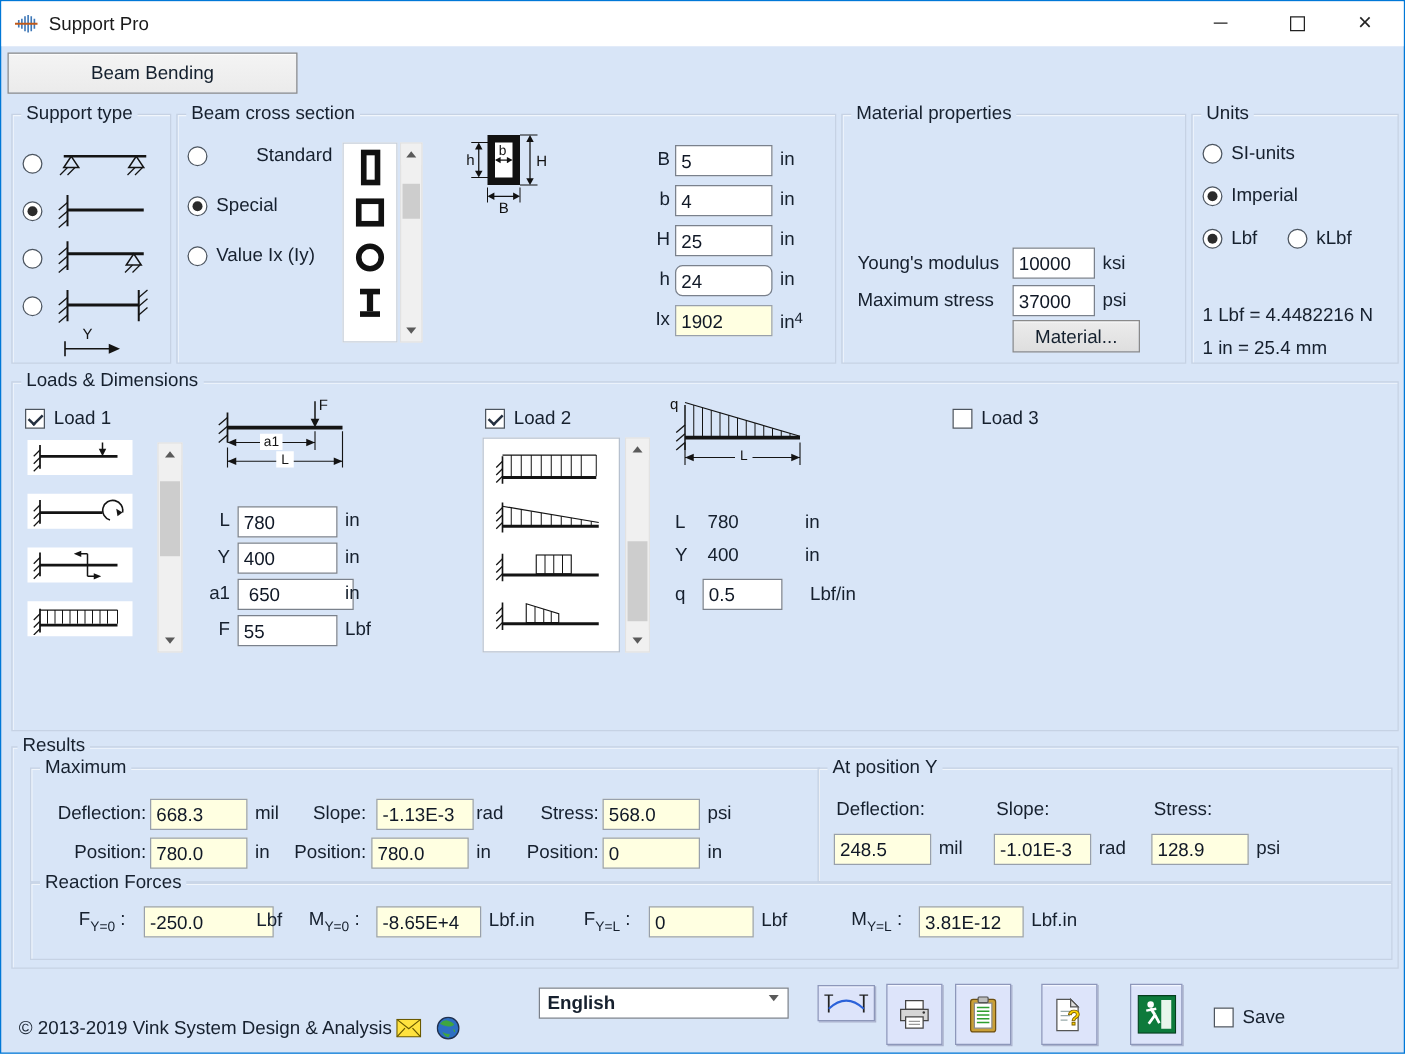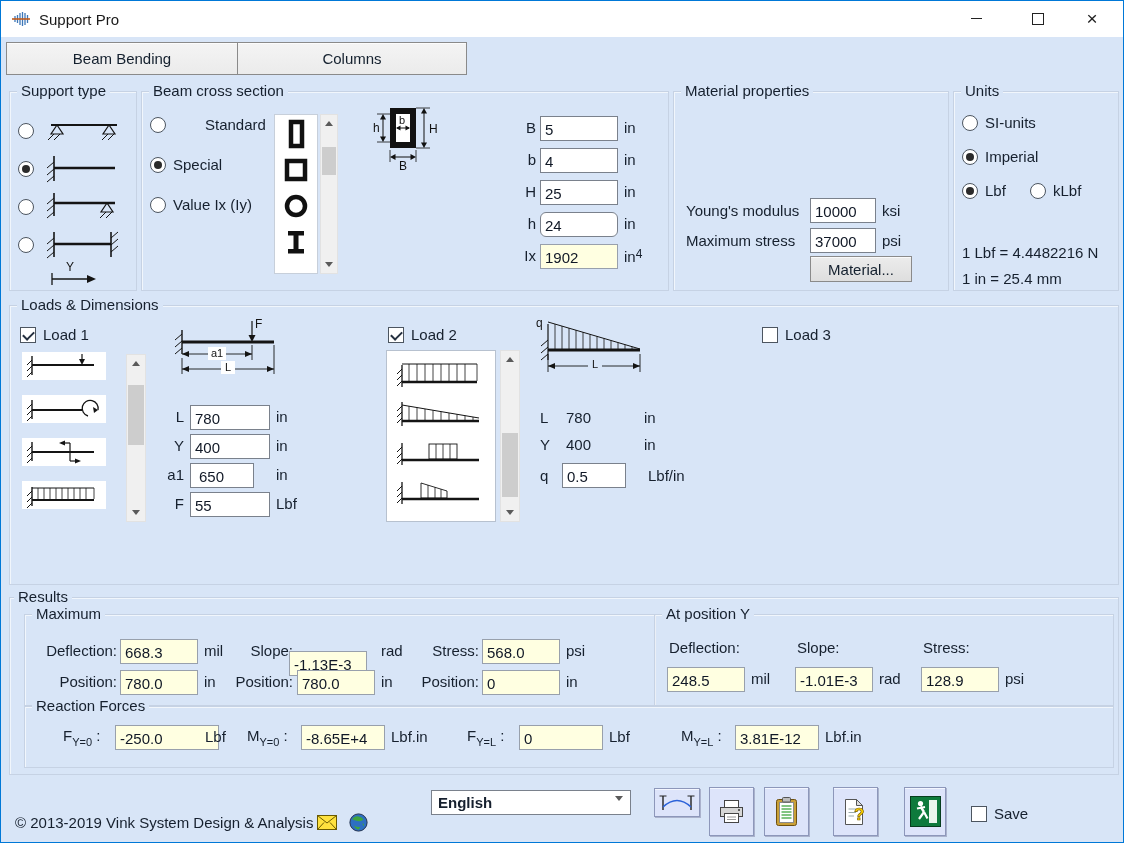--- a/index.html
+++ b/index.html
@@ -81,23 +81,20 @@
     <span class="glyph-max"></span>
   </div>
 <div class="wbtn cls">
     <span class="glyph-cls">×</span>
   </div>
 
 <div class="tabbar">
   <div class="tab t1">
       <span>Beam Bending</span>
     </div>
-  <div class="tab t2">
-      <span>Columns</span>
-    </div>
 </div>
 
 <div class="group" style="left:8px;top:90px;width:126px;height:198px;">
   <span class="gcap">Support type</span>
 
   <div class="row" style="left:8px;top:24px;">
     <span class="radio"></span>
     <svg width="82" height="30" viewBox="0 0 82 30">
       <line x1="10" y1="9" x2="76" y2="9" stroke="#141414" stroke-width="2"></line>
       <path d="M16,9 l-6,9 h12 z" fill="none" stroke="#141414" stroke-width="1.2"></path>
@@ -389,21 +386,21 @@
 
   <span class="lab rt" style="left:146px;top:102px;width:28px;">L</span>
   <input class="tb" style="left: 180px; top: 99px; width: 80px;" value="780">
   <span class="lab" style="left:266px;top:102px;">in</span>
 
   <span class="lab rt" style="left:146px;top:131px;width:28px;">Y</span>
   <input class="tb" style="left: 180px; top: 128px; width: 80px;" value="400">
   <span class="lab" style="left:266px;top:131px;">in</span>
 
   <span class="lab rt" style="left:146px;top:160px;width:28px;">a1</span>
-  <input class="tb" style="left: 180px; top: 157px; width: 64px; padding-left: 8px;" value="650">
+  <input class="tb" style="left: 180px; top: 157px; width: 93px; padding-left: 8px;" value="650">
   <span class="lab" style="left:266px;top:160px;">in</span>
 
   <span class="lab rt" style="left:146px;top:189px;width:28px;">F</span>
   <input class="tb" style="left: 180px; top: 186px; width: 80px;" value="55">
   <span class="lab" style="left:266px;top:189px;">Lbf</span>
 
   <div class="row" style="left:378px;top:20px;">
     <span class="cb on"></span>
     <span>Load 2</span>
   </div>
@@ -531,21 +528,21 @@
     <span class="gcap">Maximum</span>
 
     <span class="lab rt" style="left:6px;top:27px;width:86px;">Deflection:</span>
     <input class="tb yellow" style="left: 95px; top: 24px; width: 78px;" value="668.3">
     <span class="lab" style="left:179px;top:27px;">mil</span>
     <span class="lab rt" style="left:6px;top:58px;width:86px;">Position:</span>
     <input class="tb yellow" style="left: 95px; top: 55px; width: 78px;" value="780.0">
     <span class="lab" style="left:179px;top:58px;">in</span>
 
     <span class="lab rt" style="left:186px;top:27px;width:82px;">Slope:</span>
-    <input class="tb yellow" style="left: 264px; top: 24px; width: 78px; margin-top: 12px;" value="-1.13E-3">
+    <input class="tb yellow" style="left: 276px; top: 24px; width: 78px;" value="-1.13E-3">
     <span class="lab" style="left:356px;top:27px;">rad</span>
     <span class="lab rt" style="left:186px;top:58px;width:82px;">Position:</span>
     <input class="tb yellow" style="left: 272px; top: 55px; width: 78px;" value="780.0">
     <span class="lab" style="left:356px;top:58px;">in</span>
 
     <span class="lab rt" style="left:368px;top:27px;width:86px;">Stress:</span>
     <input class="tb yellow" style="left: 457px; top: 24px; width: 78px;" value="568.0">
     <span class="lab" style="left:541px;top:27px;">psi</span>
     <span class="lab rt" style="left:368px;top:58px;width:86px;">Position:</span>
     <input class="tb yellow" style="left: 457px; top: 55px; width: 78px;" value="0">

